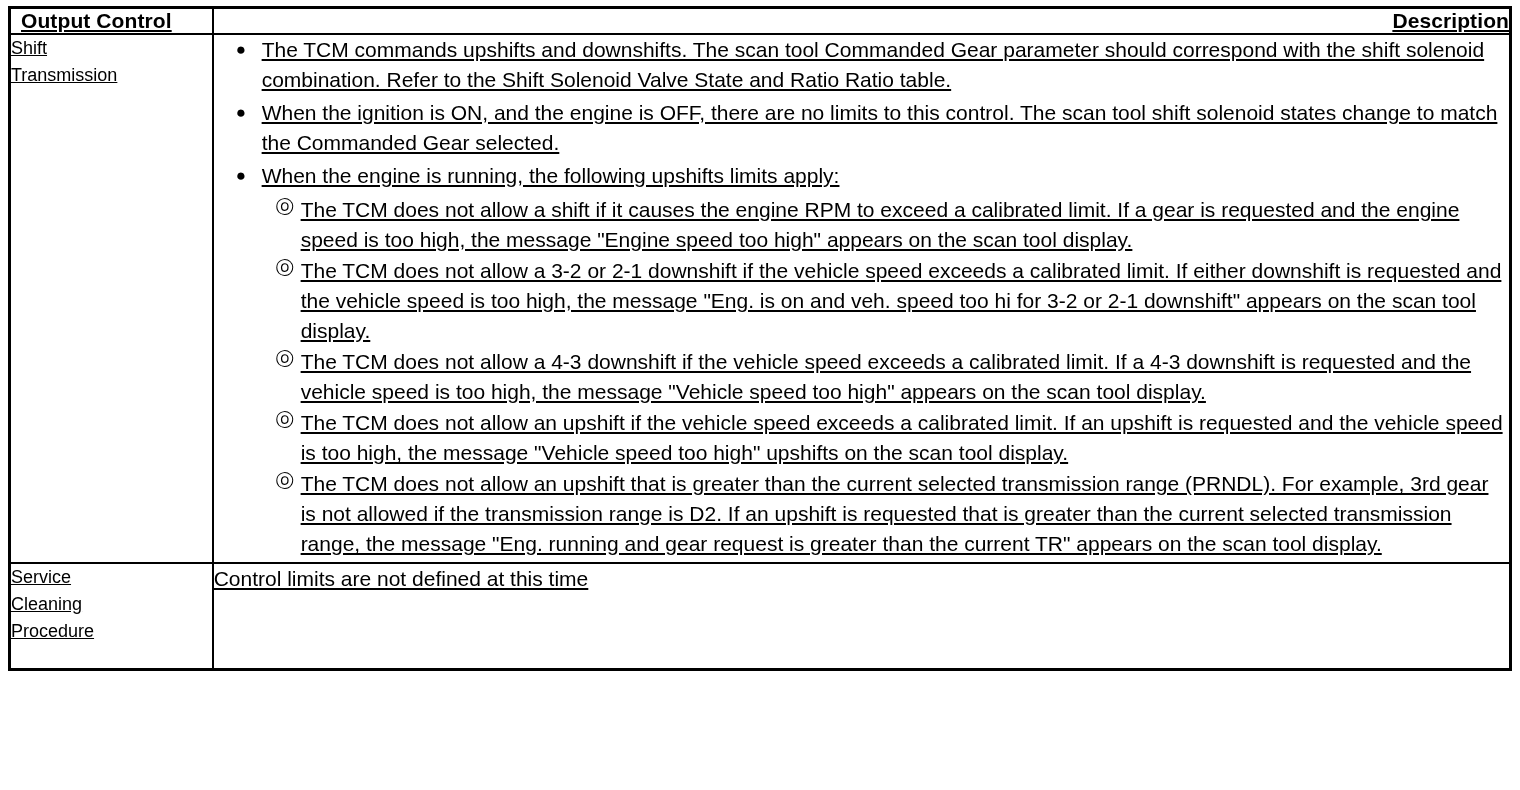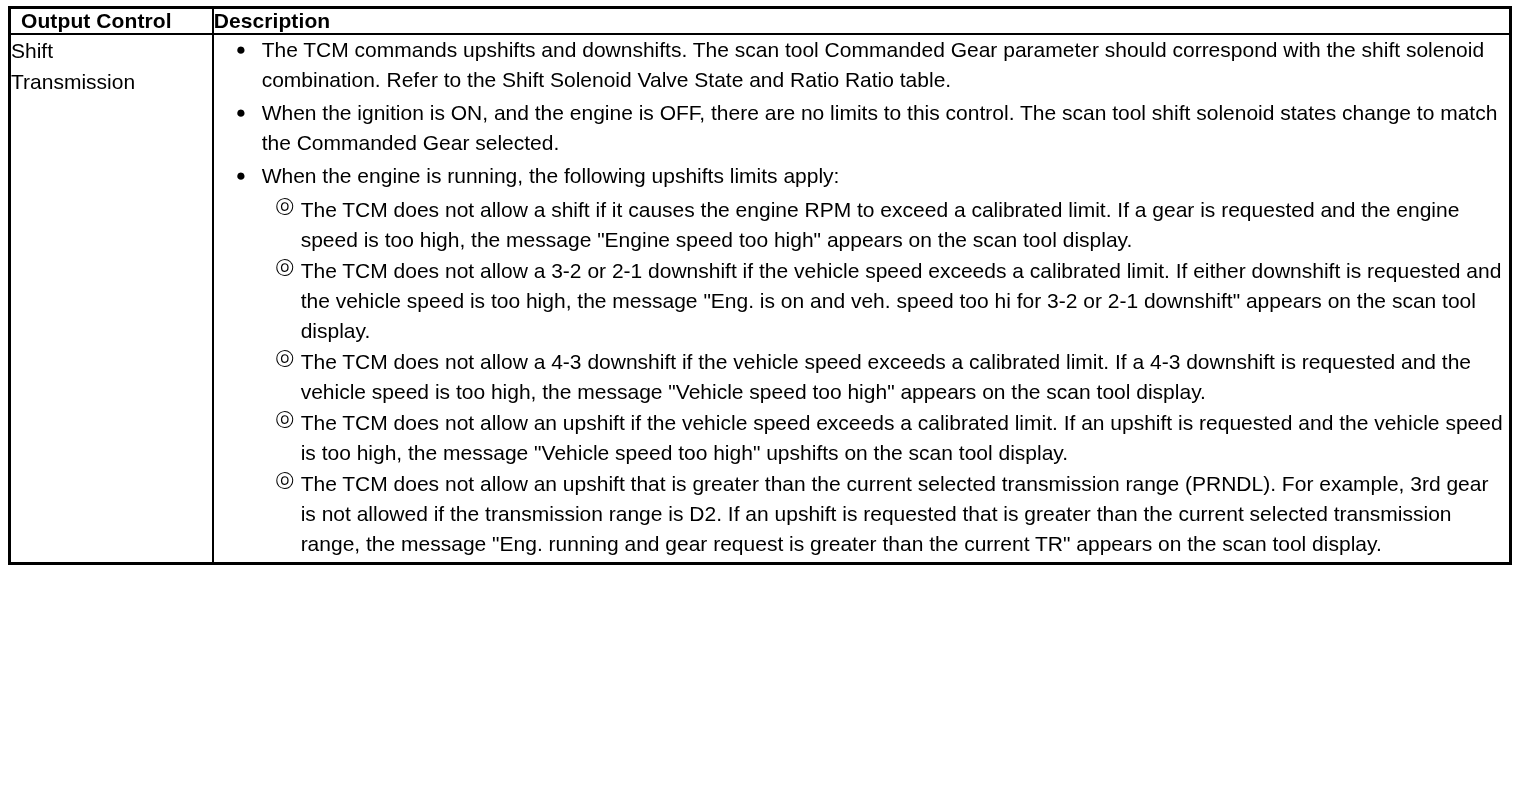--- a/index.html
+++ b/index.html
@@ -13,48 +13,49 @@
     font-family: "Liberation Sans", sans-serif;
     color: #000000;
     overflow: hidden;
   }
   .page {
     position: relative;
     width: 1520px;
     height: 560px;
     box-sizing: border-box;
     padding: 6px 8px 6px 8px;
+    text-decoration: underline;
   }
   table.spec {
     border-collapse: collapse;
     table-layout: fixed;
     width: 1504px;
     border: 3px solid #000;
   }
   table.spec td, table.spec th {
     border: 2px solid #000;
     vertical-align: top;
     padding: 0;
   }
   col.c1 { width: 203px; }
   col.c2 { width: 1297px; }
 
   th.hdr {
     font-size: 21px;
     font-weight: bold;
-    text-align: left;
+    text-align: right;
     padding: 7px 0 8px 0;
     letter-spacing: 0.1px;
   }
   th.hdr.left {
     text-align: left;
     padding-left: 10px;
   }
   td.rowlabel {
-    font-size: 21px;
+    font-size: 18px;
     line-height: 1.48;
     padding: 8px 6px 8px 9px;
   }
   td.rowbody {
     font-size: 21px;
     line-height: 1.43;
     padding: 8px 8px 10px 10px;
   }
   ul.lvl1 {
     list-style: none;
@@ -150,15 +151,21 @@
                 </li>
                 <li>
                   <span class="bullet2">ⓞ</span>
                   <span class="txt">The TCM does not allow an upshift that is greater than the current selected transmission range (PRNDL). For example, 3rd gear is not allowed if the transmission range is D2. If an upshift is requested that is greater than the current selected transmission range, the message "Eng. running and gear request is greater than the current TR" appears on the scan tool display.</span>
                 </li>
               </ul>
             </li>
           </ul>
         </td>
       </tr>
+      <tr>
+        <td class="rowlabel nowrap-keep lastrow-label">Service
+Cleaning
+Procedure</td>
+        <td class="plaintext">Control limits are not defined at this time</td>
+      </tr>
     </tbody>
   </table>
 </div>
 
 </body></html>

